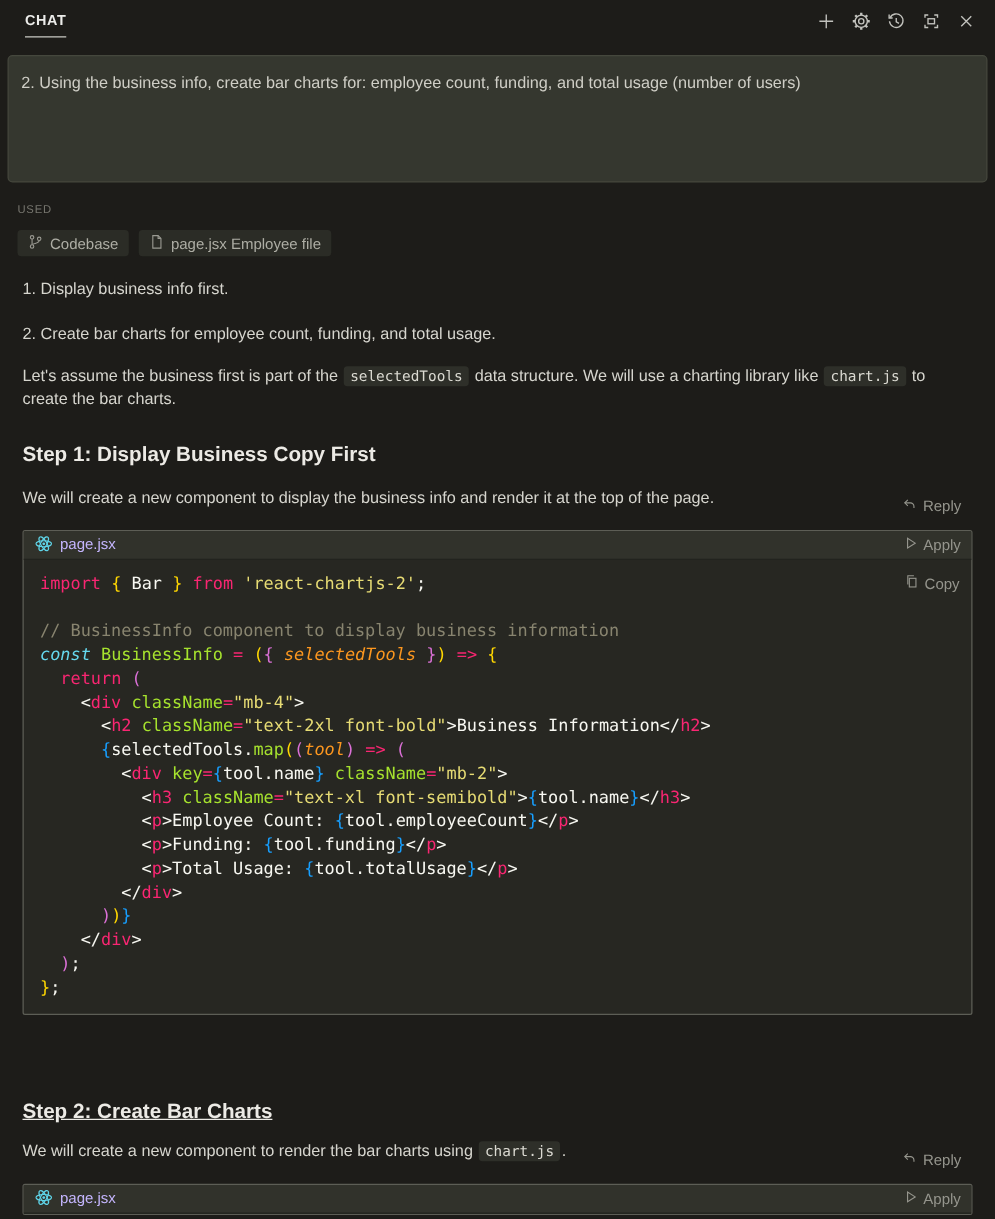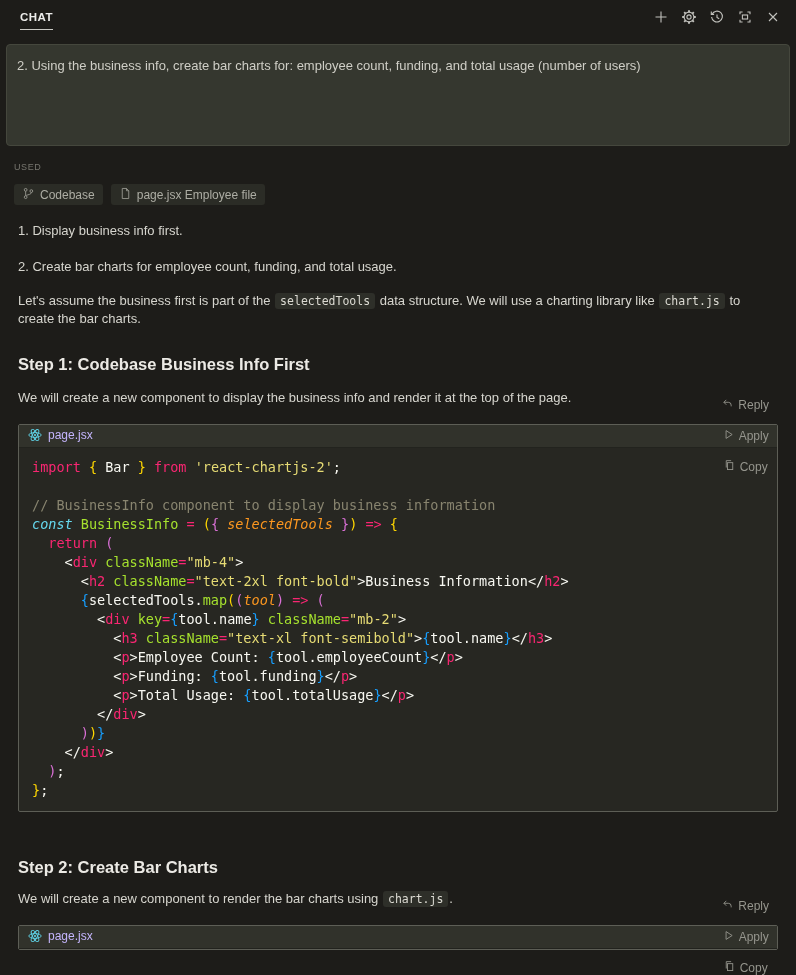--- a/index.html
+++ b/index.html
@@ -24,21 +24,21 @@
   .chips { display:flex; gap:8px; margin:12px 0 0 -4px; }
   .chip { display:inline-flex; align-items:center; gap:5px; height:21px; padding:0 8px; background:#2b2c26; border-radius:3px; font-size:12px; color:#adada4; cursor:pointer; }
   .chip svg { stroke:#9a9a92; fill:none; stroke-width:1.1; }
   
   .para { margin-top:16px; font-size:13px; line-height:18px; color:#d6d5ce; }
   .para.first { margin-top:24px; }
   .para.p2 { margin-top:17px; }
   .para.p3 { margin-top:18px; }
   .icode { font-family:"DejaVu Sans Mono", monospace; font-size:11.5px; background:#2e2f29; color:#dbdad2; border-radius:3px; padding:1px 5px; margin:0 1px; }
   .step-h { margin-top:27px; font-size:16.5px; font-weight:bold; color:#eceae5; }
-  .step-h.second { margin-top:46px; }
+  .step-h.second { margin-top:68px;text-decoration:underline; }
   .para.after-h { margin-top:15px; }
   
   .code-block { margin-top:17px; border:1px solid #5d5e56; border-radius:2px; background:#272722; }
   .code-header { height:23px; background:#31322b; display:flex; align-items:center; justify-content:space-between; padding:0 8px 0 9px; border-bottom:1px solid #22231e; }
   .code-file { display:flex; align-items:flex-start; gap:6px; font-size:12px; color:#c4b5fd; }
   .code-actions { display:flex; align-items:center; gap:15px;flex-direction:column; }
   .code-action { display:flex; align-items:center; gap:4px; font-size:12px; color:#95958d; cursor:pointer; }
   .code-action svg { stroke:#95958d; fill:none; stroke-width:1.1; }
   .code-body { padding:10px 0 11px 13px; }
   .code-line { height:19px; line-height:19px; white-space:pre; font-family:"DejaVu Sans Mono", monospace; font-size:13.5px; }
@@ -107,21 +107,21 @@
             <path d="M9.2 1.8v2.8H12"></path>
           </svg></span>
       <span>page.jsx Employee file</span>
     </span>
   </div>
 
   <div class="para p2">1. Display business info first.</div>
   <div class="para p3">2. Create bar charts for employee count, funding, and total usage.</div>
   <div class="para"><span>Let's assume the business first is part of the </span><span class="icode">selectedTools</span><span> data structure. We will use a charting library like </span><span class="icode">chart.js</span><span> to create the bar charts.</span></div>
 
-  <div class="step-h">Step 1: Codebase Business Info First</div>
+  <div class="step-h">Step 1: Display Business Copy First</div>
   <div class="para after-h">We will create a new component to display the business info and render it at the top of the page.</div>
 
   <div class="code-block">
     <div class="code-header">
       <span class="code-file">
         <span><svg width="14" height="14" viewBox="0 0 14 14">
               <g stroke="#5fd4e8" fill="none" stroke-width="0.9">
                 <ellipse cx="7" cy="7" rx="6.2" ry="2.4"></ellipse>
                 <ellipse cx="7" cy="7" rx="6.2" ry="2.4" transform="rotate(60 7 7)"></ellipse>
                 <ellipse cx="7" cy="7" rx="6.2" ry="2.4" transform="rotate(120 7 7)"></ellipse>

